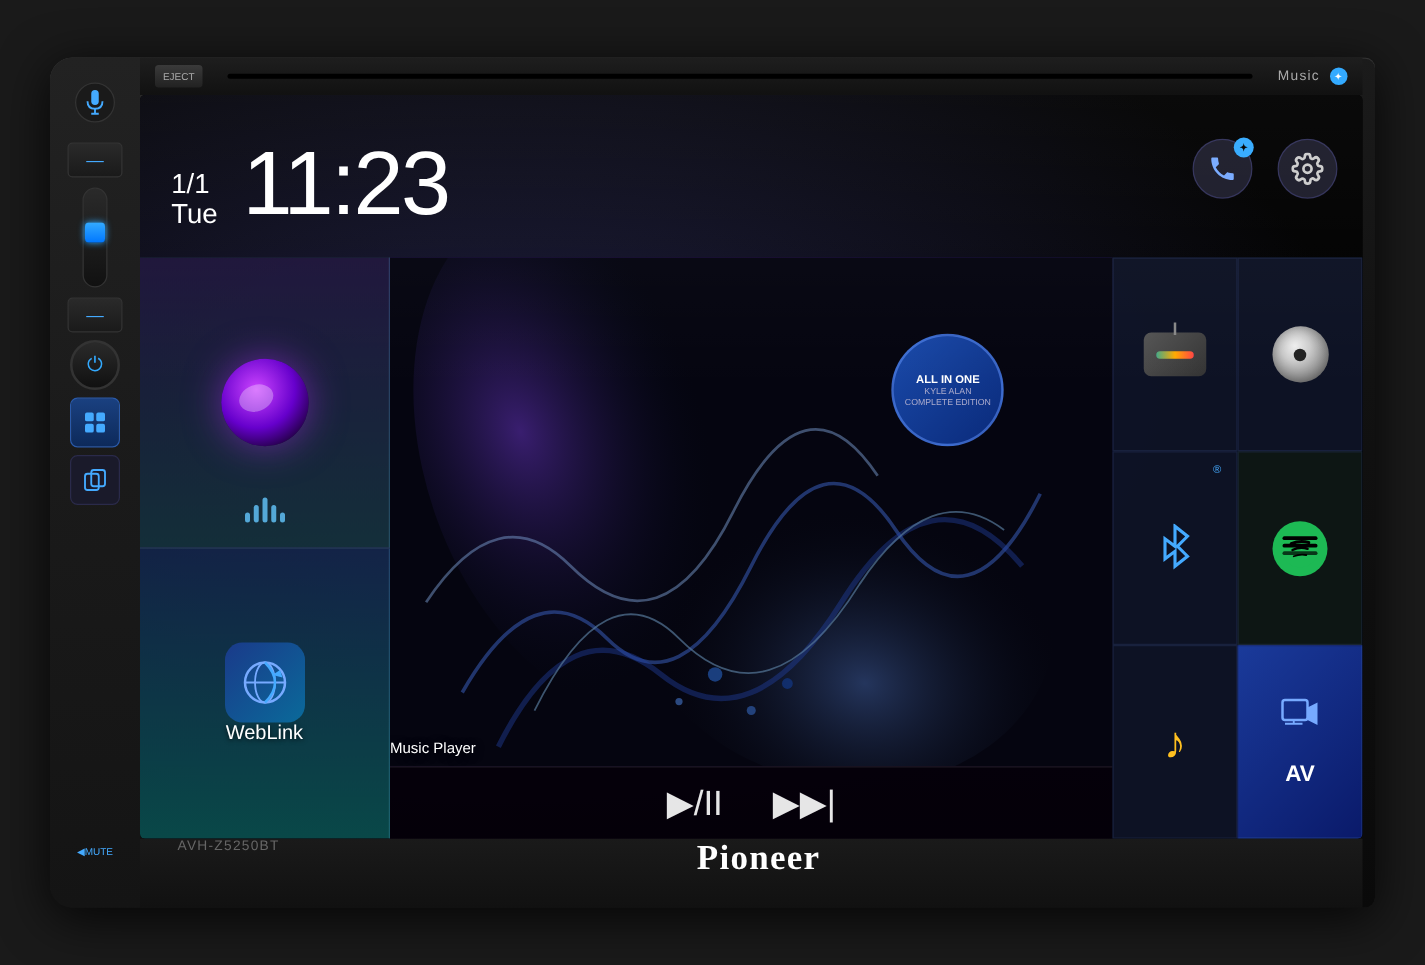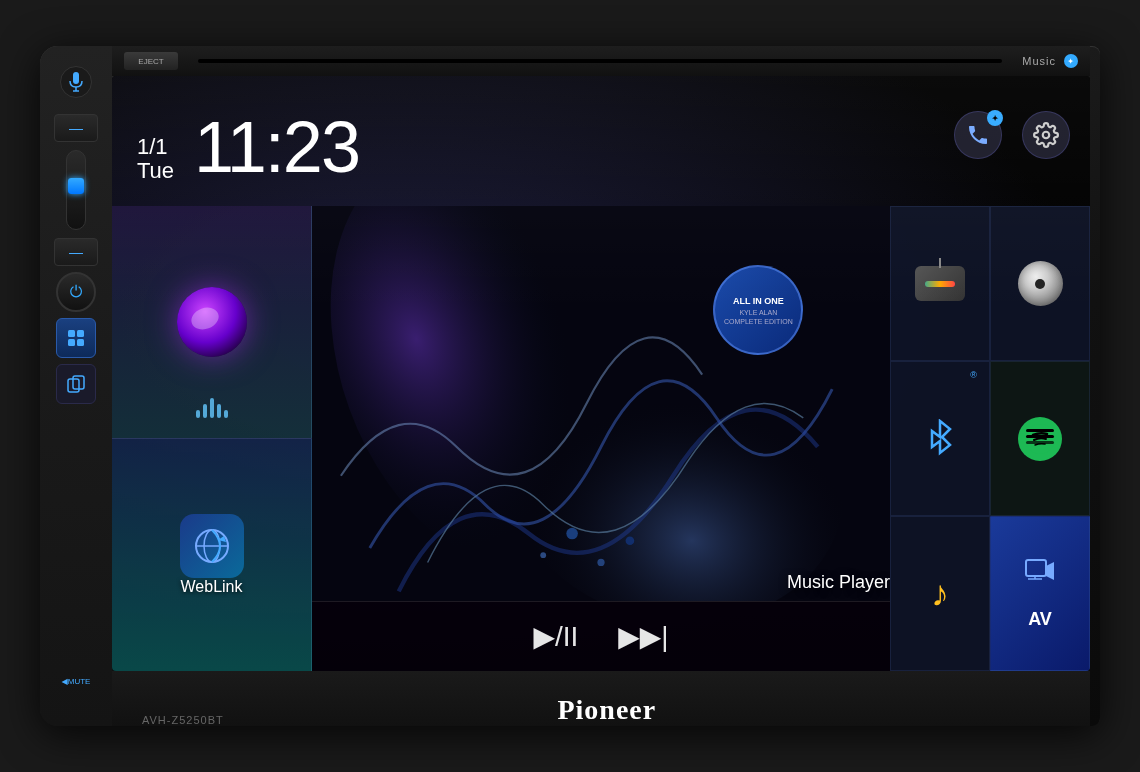--- a/index.html
+++ b/index.html
@@ -362,29 +362,29 @@
       font-size: 7px;
       color: #aac;
       margin-top: 2px;
     }
 
     .music-label {
       position: absolute;
       bottom: 8px;
       left: 0;
       right: 0;
-      text-align: right;
+      text-align: left;
       color: #fff;
-      font-size: 18px;
+      font-size: 12px;
       font-weight: 400;
       text-shadow: 0 2px 8px rgba(0,0,0,0.8);
     }
 
     .player-controls {
-      height: 70px;
+      height: 58px;
       background: rgba(0,0,0,0.7);
       display: flex;
       align-items: center;
       justify-content: center;
       gap: 40px;
       border-top: 1px solid rgba(255,255,255,0.1);
     }
 
     .ctrl-btn {
       color: #fff;
@@ -542,21 +542,21 @@
 
     
     .device-bottom {
       position: absolute;
       bottom: 0;
       left: 72px;
       right: 10px;
       height: 55px;
       background: linear-gradient(180deg, #1a1a1a, #111);
       display: flex;
-      align-items: flex-end;
+      align-items: flex-start;
       justify-content: space-between;
       padding: 0 20px 0 30px;
     }
 
     .model-number {
       font-size: 11px;
       color: #666;
       letter-spacing: 1px;
     }
 
@@ -576,21 +576,21 @@
       right: 10px;
       height: 30px;
       background: linear-gradient(180deg, #1e1e1e, #111);
       display: flex;
       align-items: center;
       justify-content: space-between;
       padding: 0 12px;
     }
 
     .eject-btn {
-      width: 54px;
+      width: 38px;
       height: 18px;
       background: linear-gradient(180deg, #3a3a3a, #222);
       border-radius: 3px;
       display: flex;
       align-items: center;
       justify-content: center;
       font-size: 8px;
       color: #aaa;
       cursor: pointer;
     }

